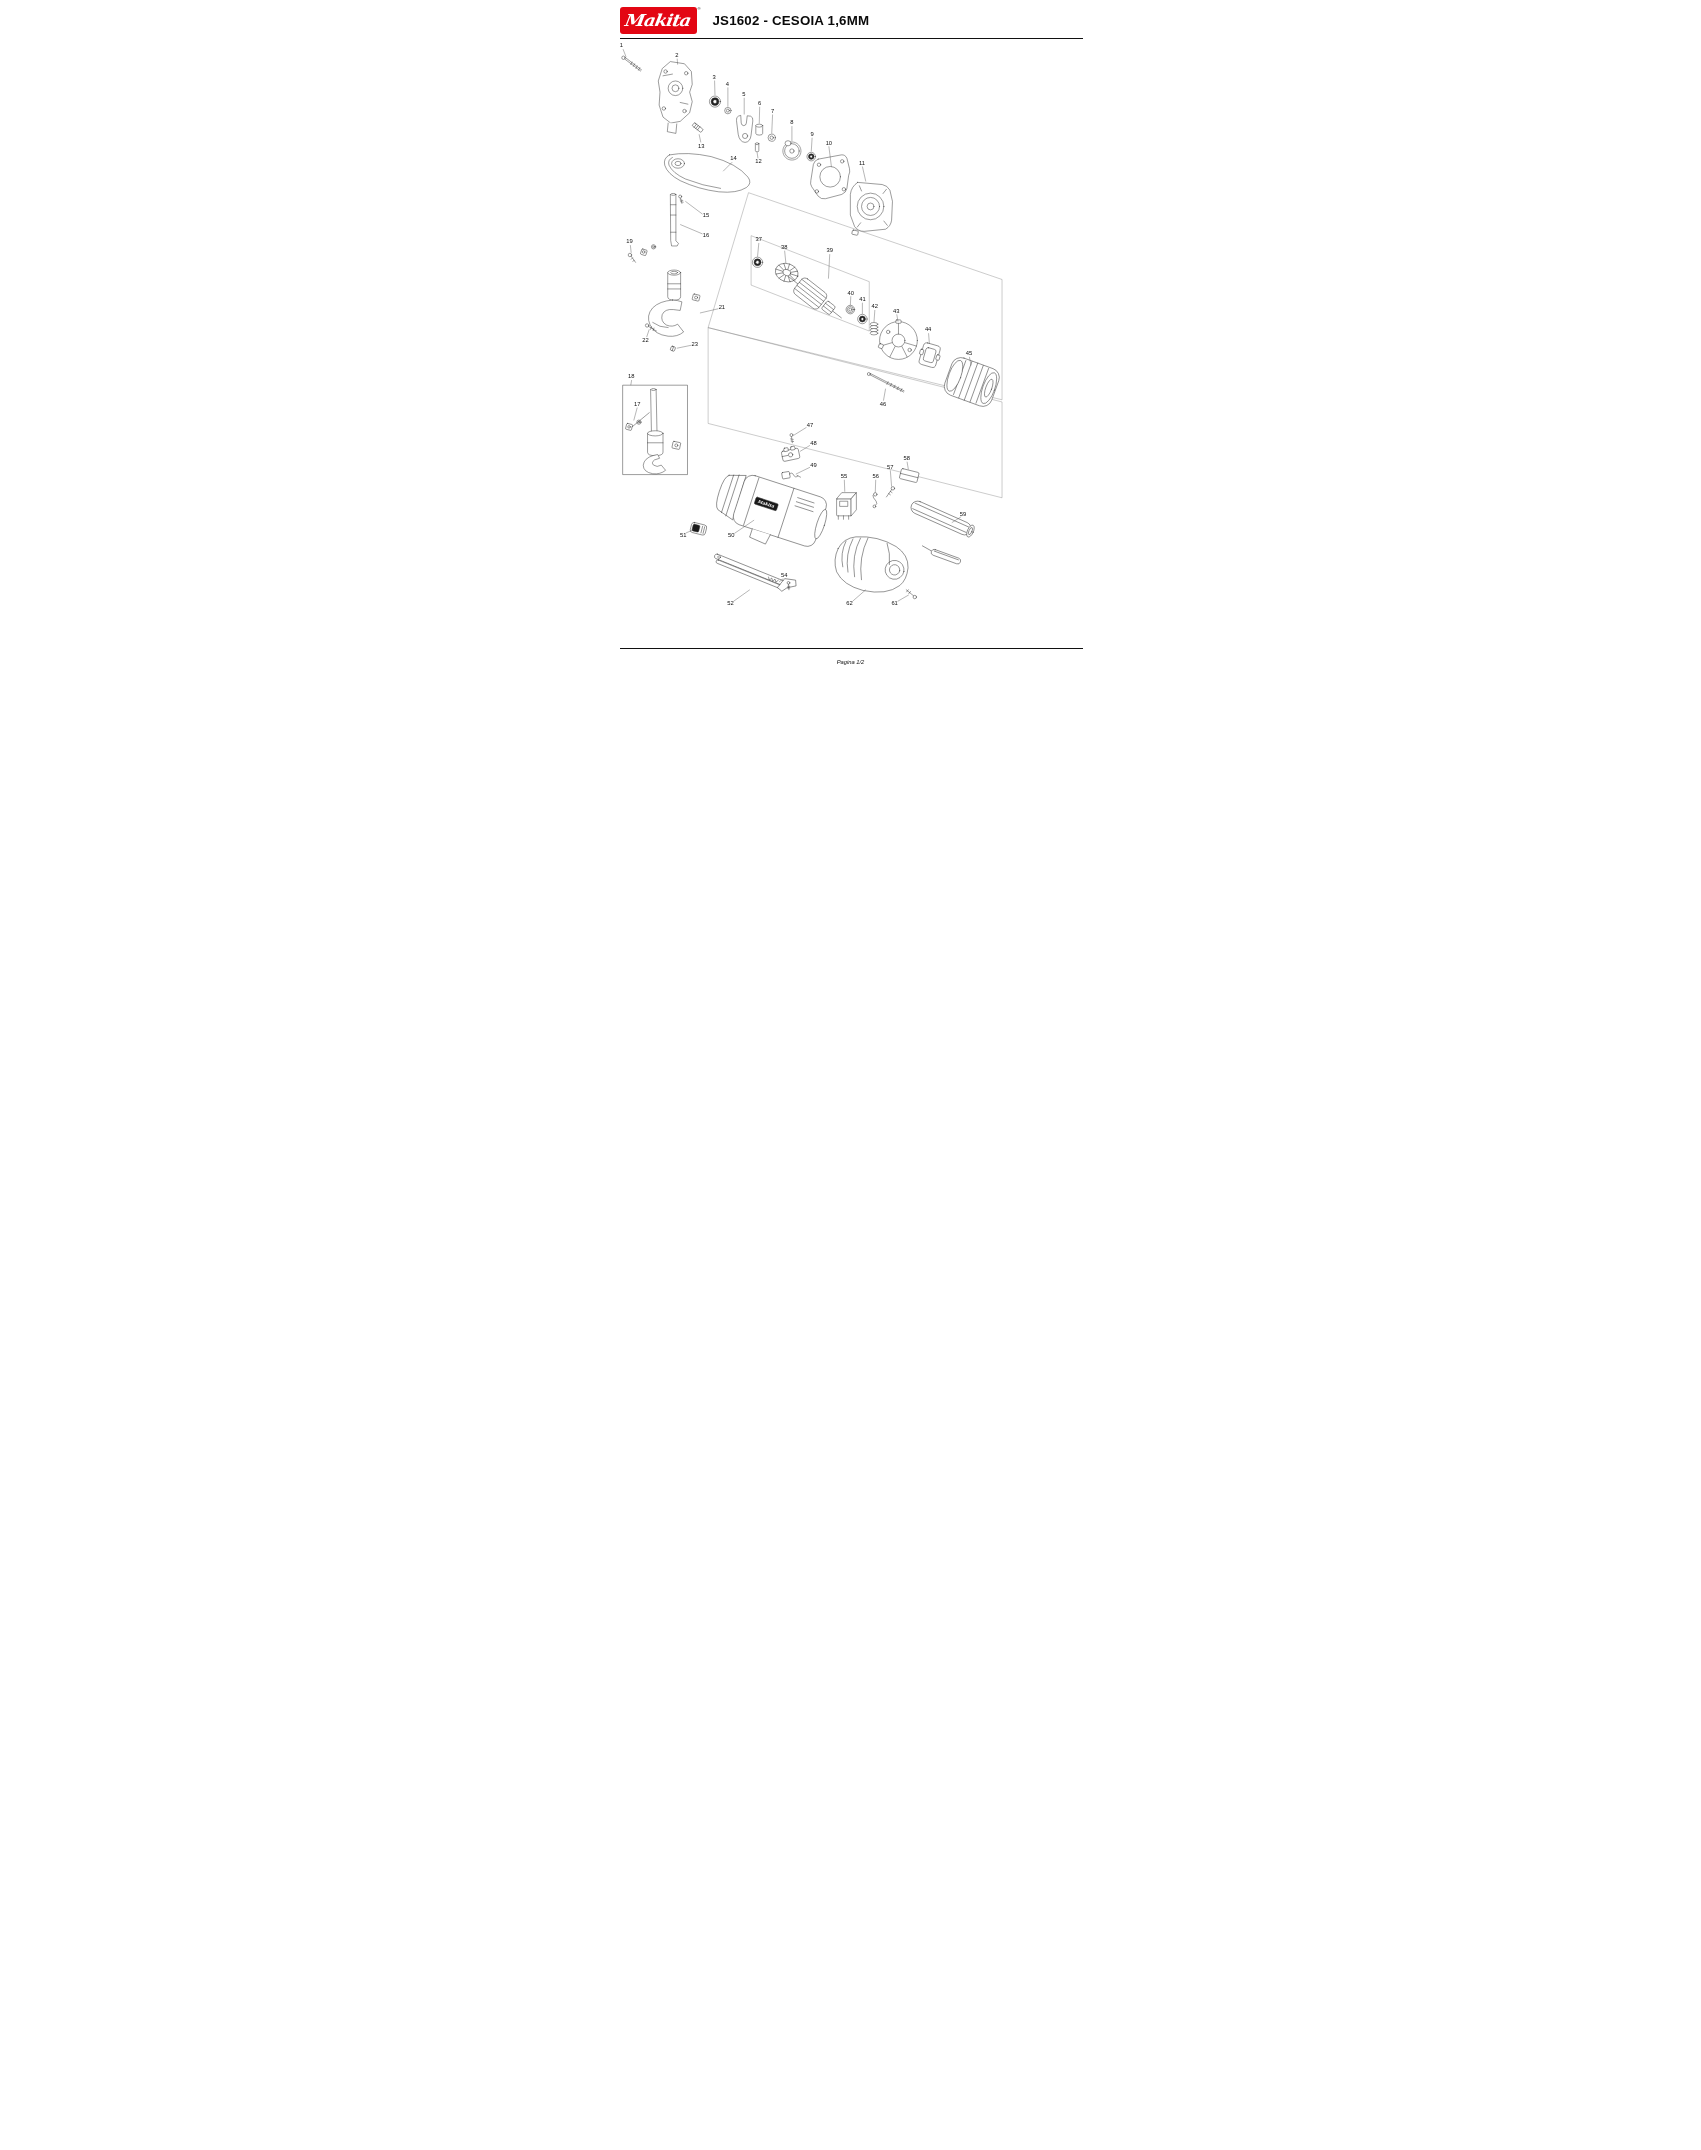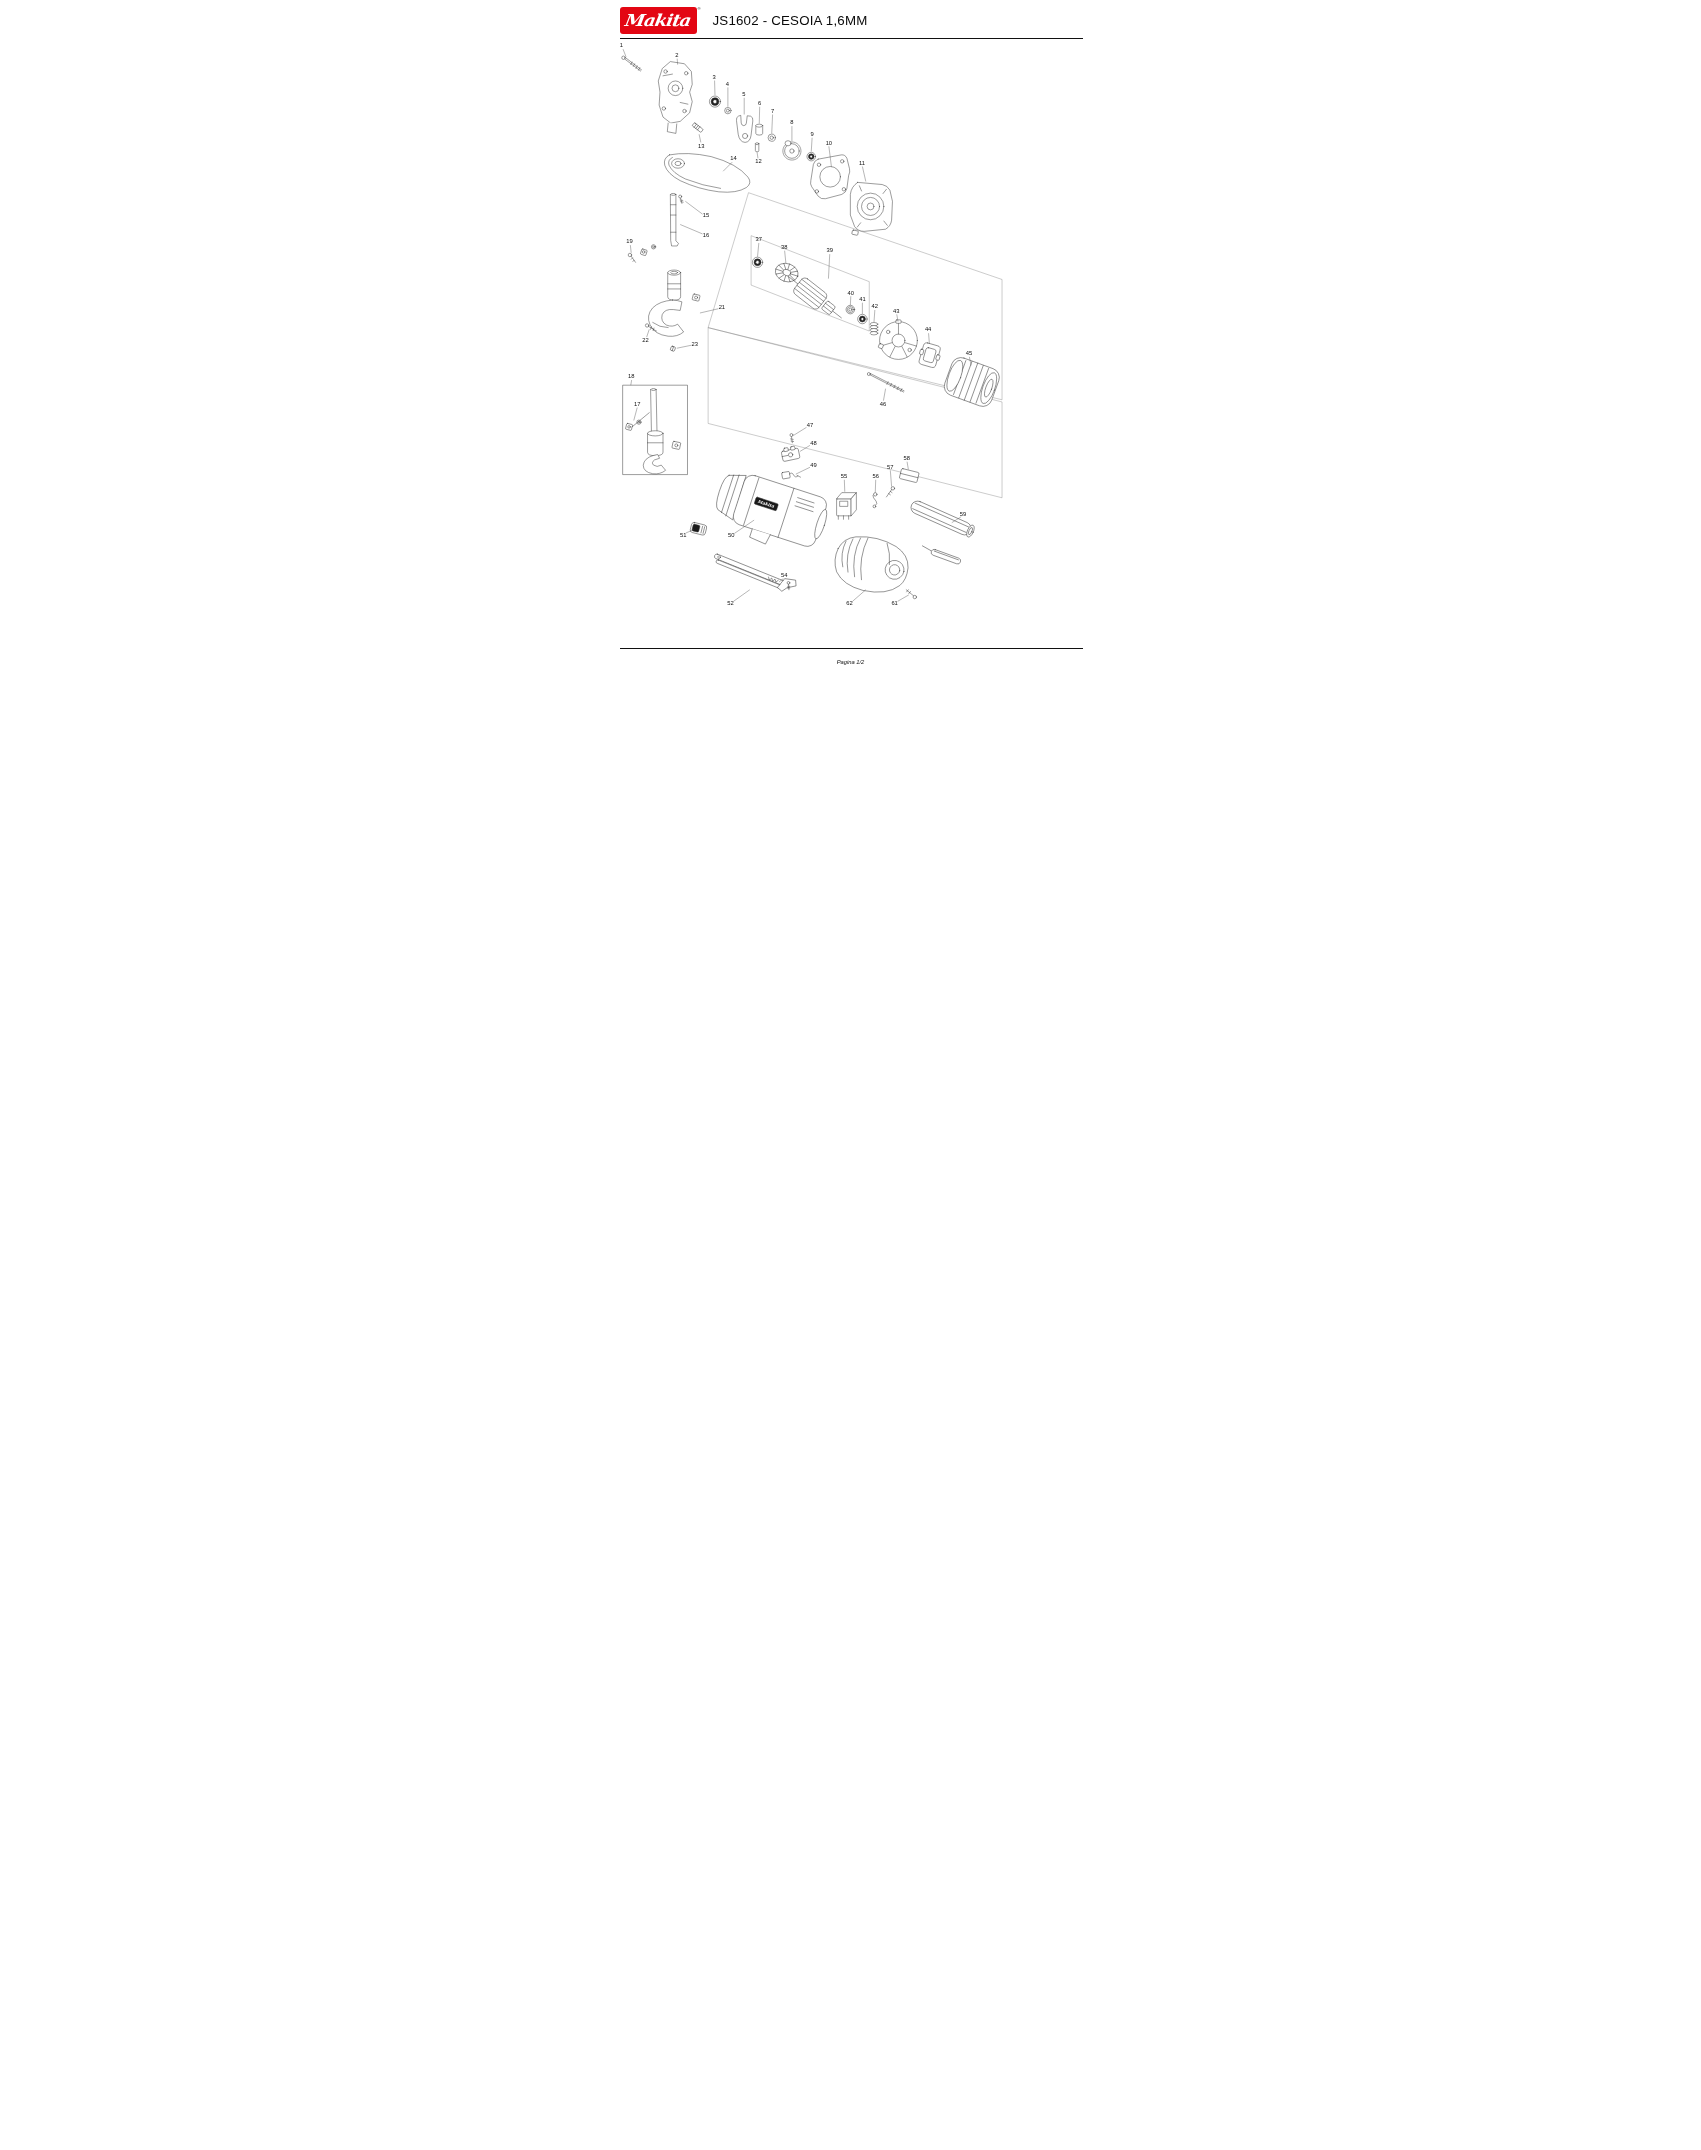--- a/index.html
+++ b/index.html
@@ -6,21 +6,21 @@
   html,body { background:#ffffff; }
   body { font-family:"Liberation Sans", sans-serif; }
   .page { position:relative; width:486px; height:672px; background:#fff; margin:0 auto; overflow:hidden; }
 
   
   .logo { position:absolute; left:12px; top:6.9px; width:77px; height:27.5px; background:#e30613;
           border-radius:3px; display:flex; align-items:center; justify-content:center; }
   .logo-text { color:#fff; font-family:"DejaVu Serif", serif; font-style:italic; font-weight:bold;
                font-size:18px; letter-spacing:-0.9px; transform:skewX(-10deg) scaleY(0.92); padding-bottom:2.6px; }
   .reg-mark { position:absolute; left:90px; top:6px; font-size:4.3px; color:#111; }
-  .page-title { position:absolute; left:105px; top:13px; font-size:13.3px; font-weight:normal; color:#0a0a0a;
+  .page-title { position:absolute; left:105px; top:13px; font-size:13.3px; font-weight:bold; color:#0a0a0a;
                 letter-spacing:0.2px; white-space:nowrap; }
   .rule { position:absolute; left:12px; width:463px; border-top:0.7px solid #111; }
   .rule-top { top:38px; }
   .rule-bottom { top:648px; }
 
   
   .footer-label { position:absolute; top:659px; left:0; width:100%; text-align:center;
                   font-style:italic; font-size:5.8px; color:#111; }
 
   

